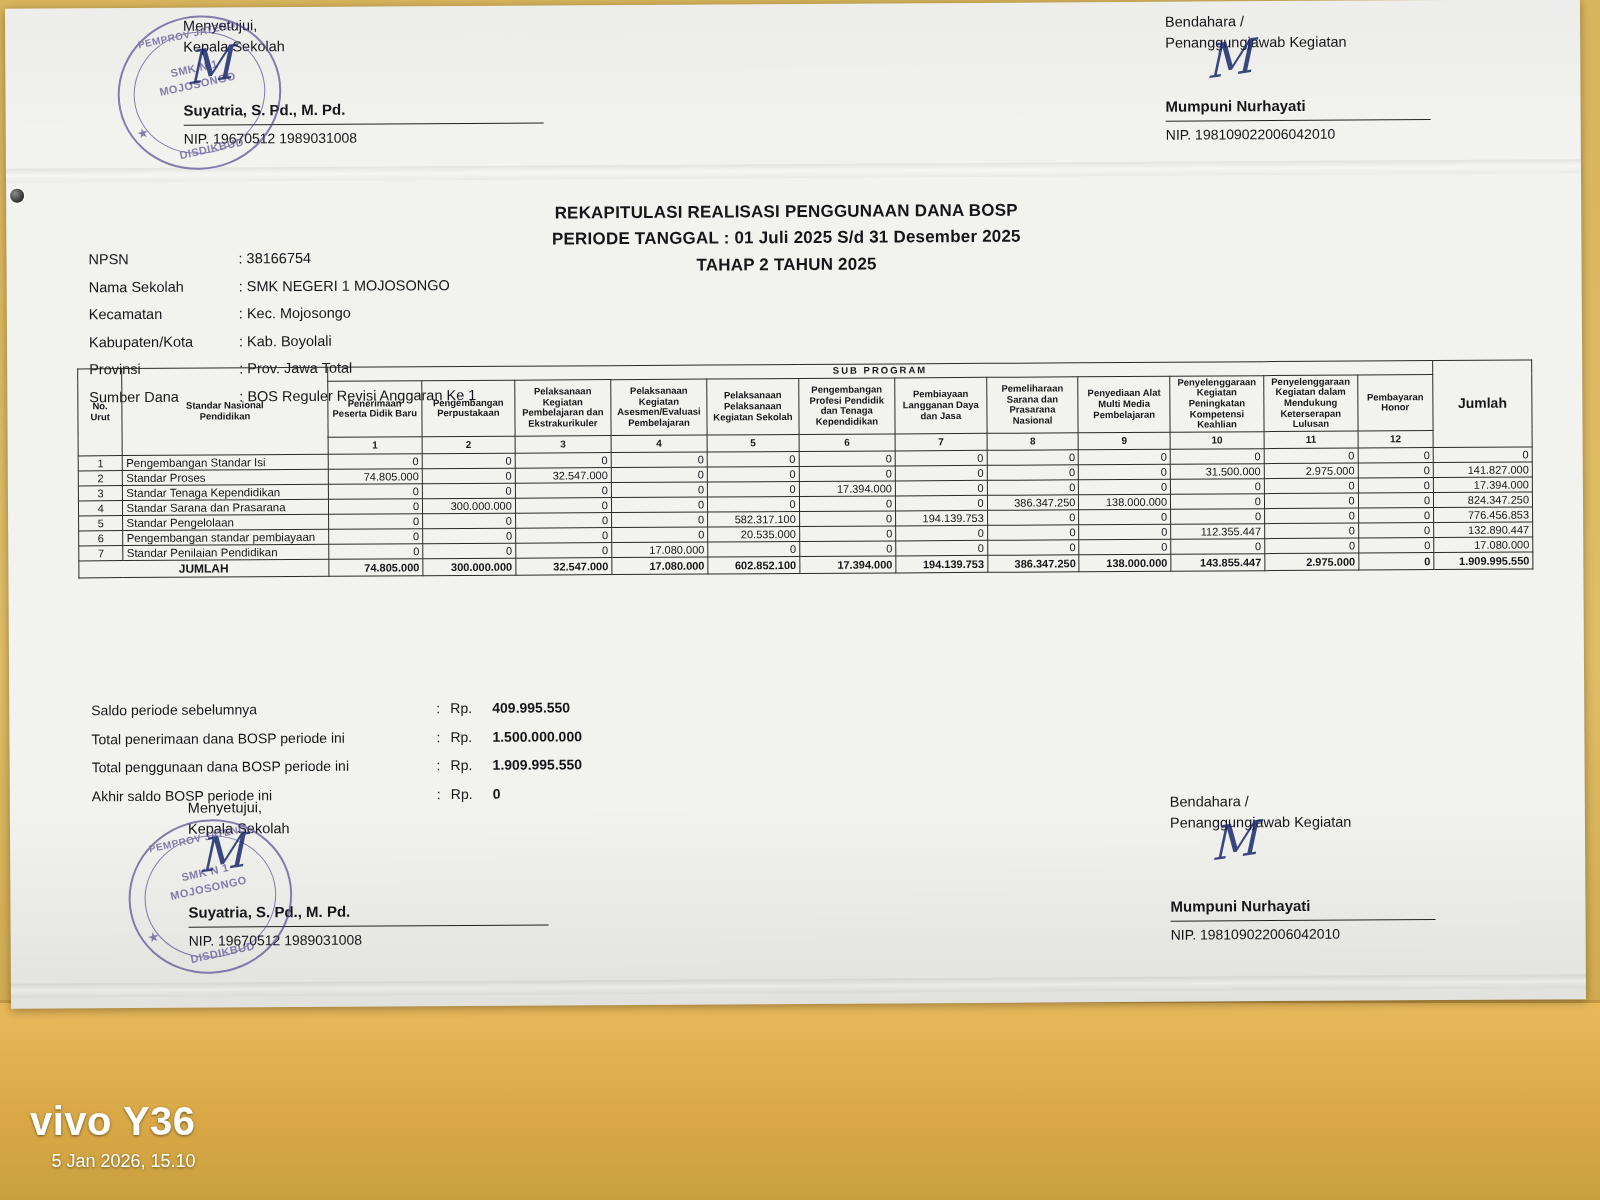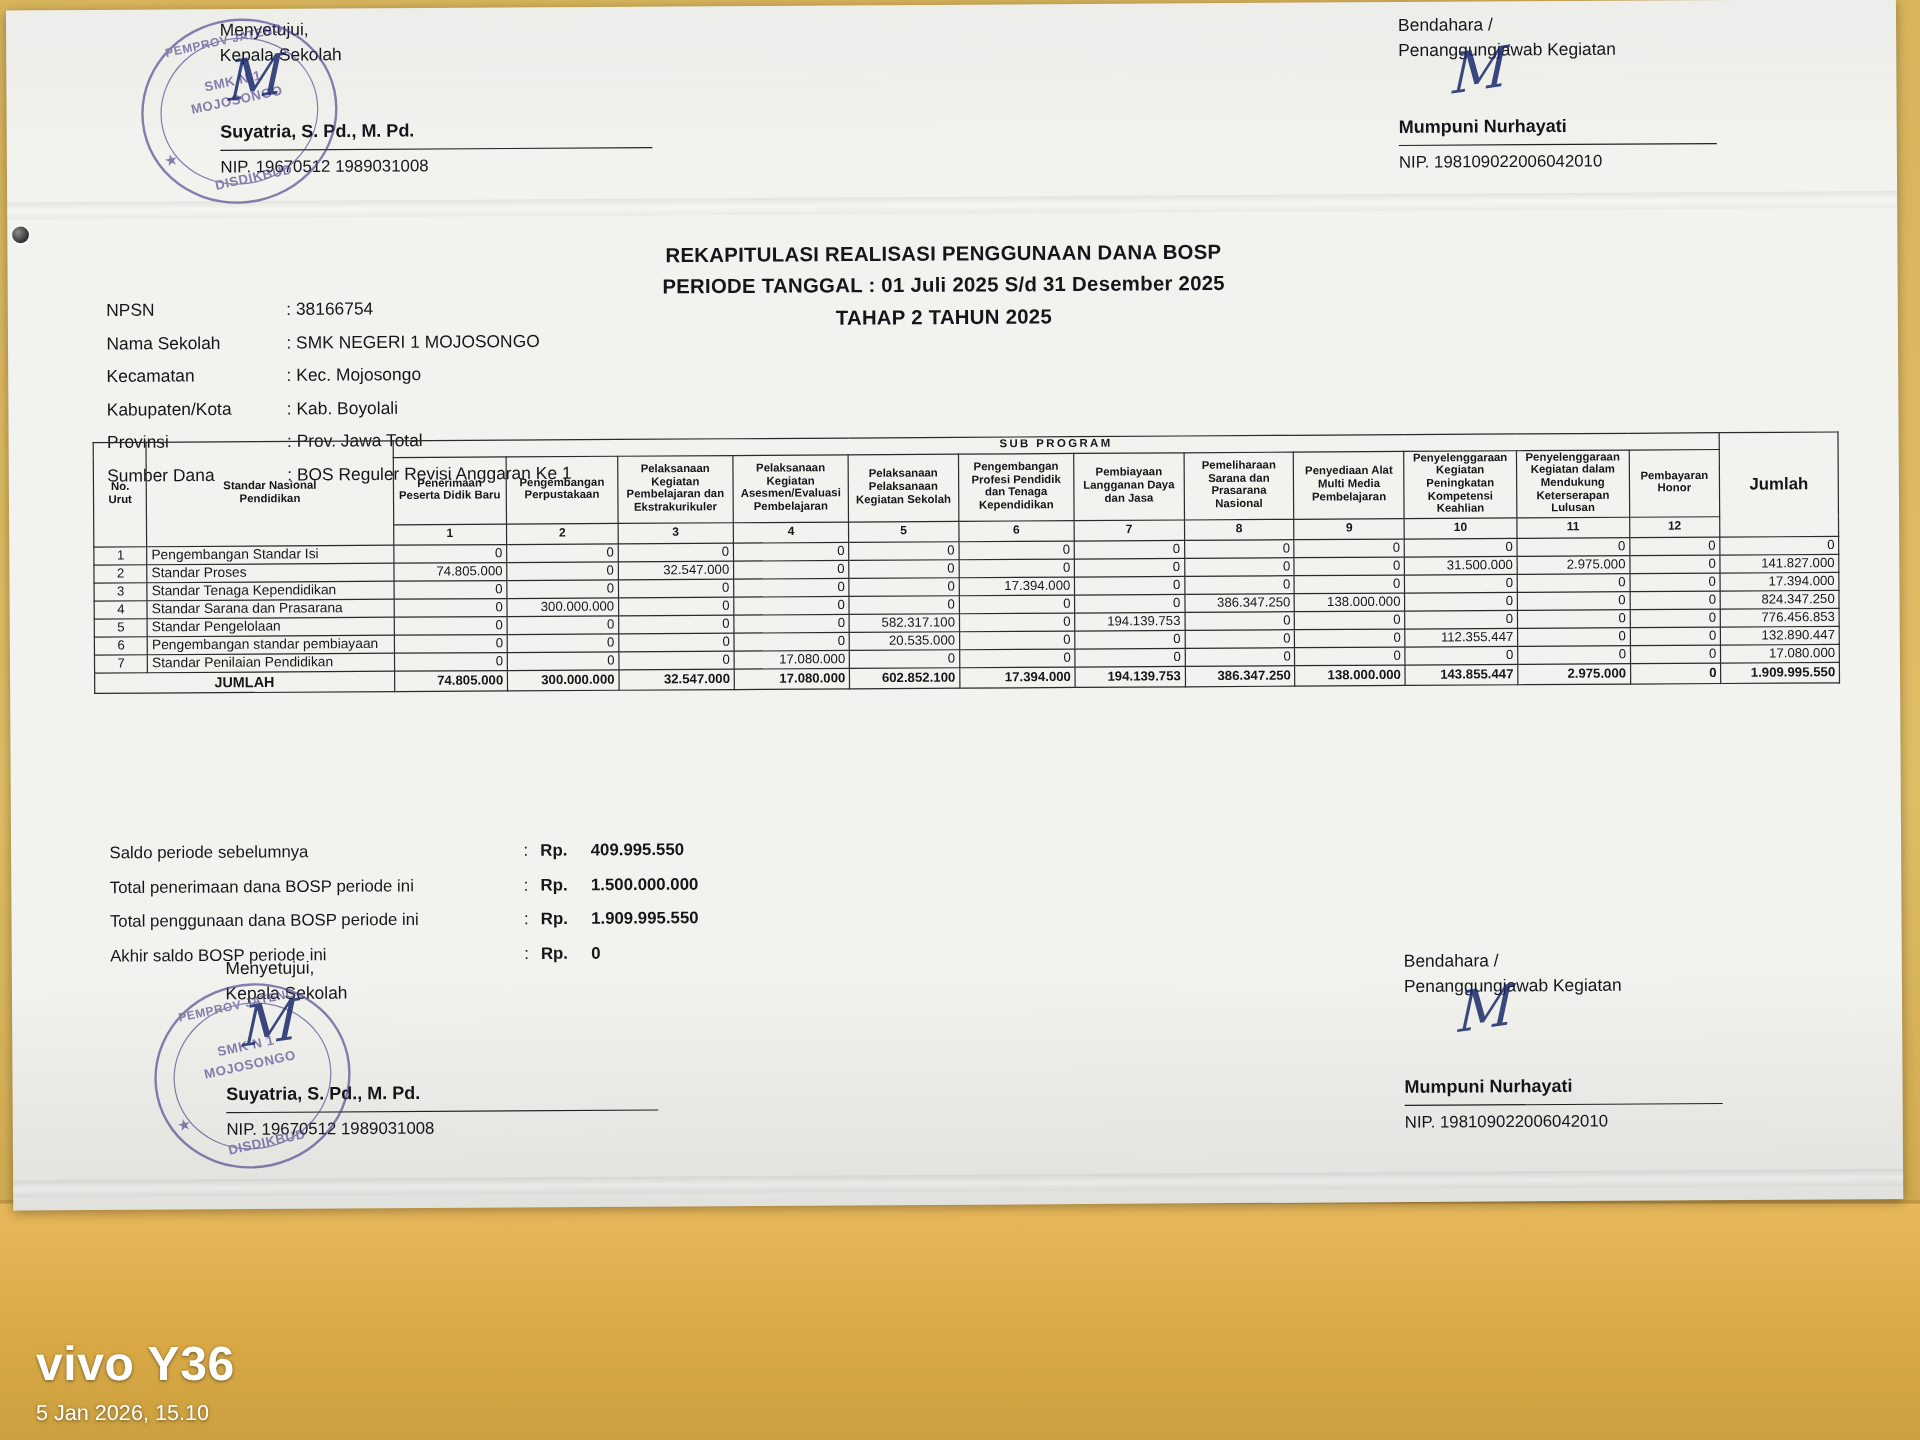--- a/index.html
+++ b/index.html
@@ -108,26 +108,27 @@
   .idxrow td{text-align:center;font-weight:bold;font-size:10px;height:14px;}
   .namecell{font-size:11.5px;text-align:left;padding-left:5px;}
   .nocell{text-align:center;font-size:11px;}
   .totalrow td{font-weight:bold;}
   .totallbl{text-align:center;font-weight:bold;font-size:12px;}
   
   .summary{position:absolute;font-size:14px;line-height:2.05;}
   .summary .row{display:flex;}
   .summary .k{width:345px;}
   .summary .c{width:14px;}
-  .summary .rp{width:42px;font-weight:bold;}
+  .summary .rp{width:42px;font-weight:normal;}
   .summary .v{font-weight:bold;}
   
   .wm{
-    position:absolute;left:30px;bottom:12px;color:#fff;
+    position:absolute;left:30px;bottom:28px;color:#fff;
     text-shadow:0 1px 3px rgba(0,0,0,.5);
+    text-align:right;
   }
   .wm .brand{font-size:40px;font-weight:bold;letter-spacing:.5px;line-height:1;}
   .wm .date{font-size:18px;margin-top:10px;}
   .glare{
     position:absolute;left:0;right:0;top:0;height:120px;
     background:linear-gradient(to bottom,rgba(255,255,255,.35),rgba(255,255,255,0));
     pointer-events:none;
   }
 </style>
 </head>

